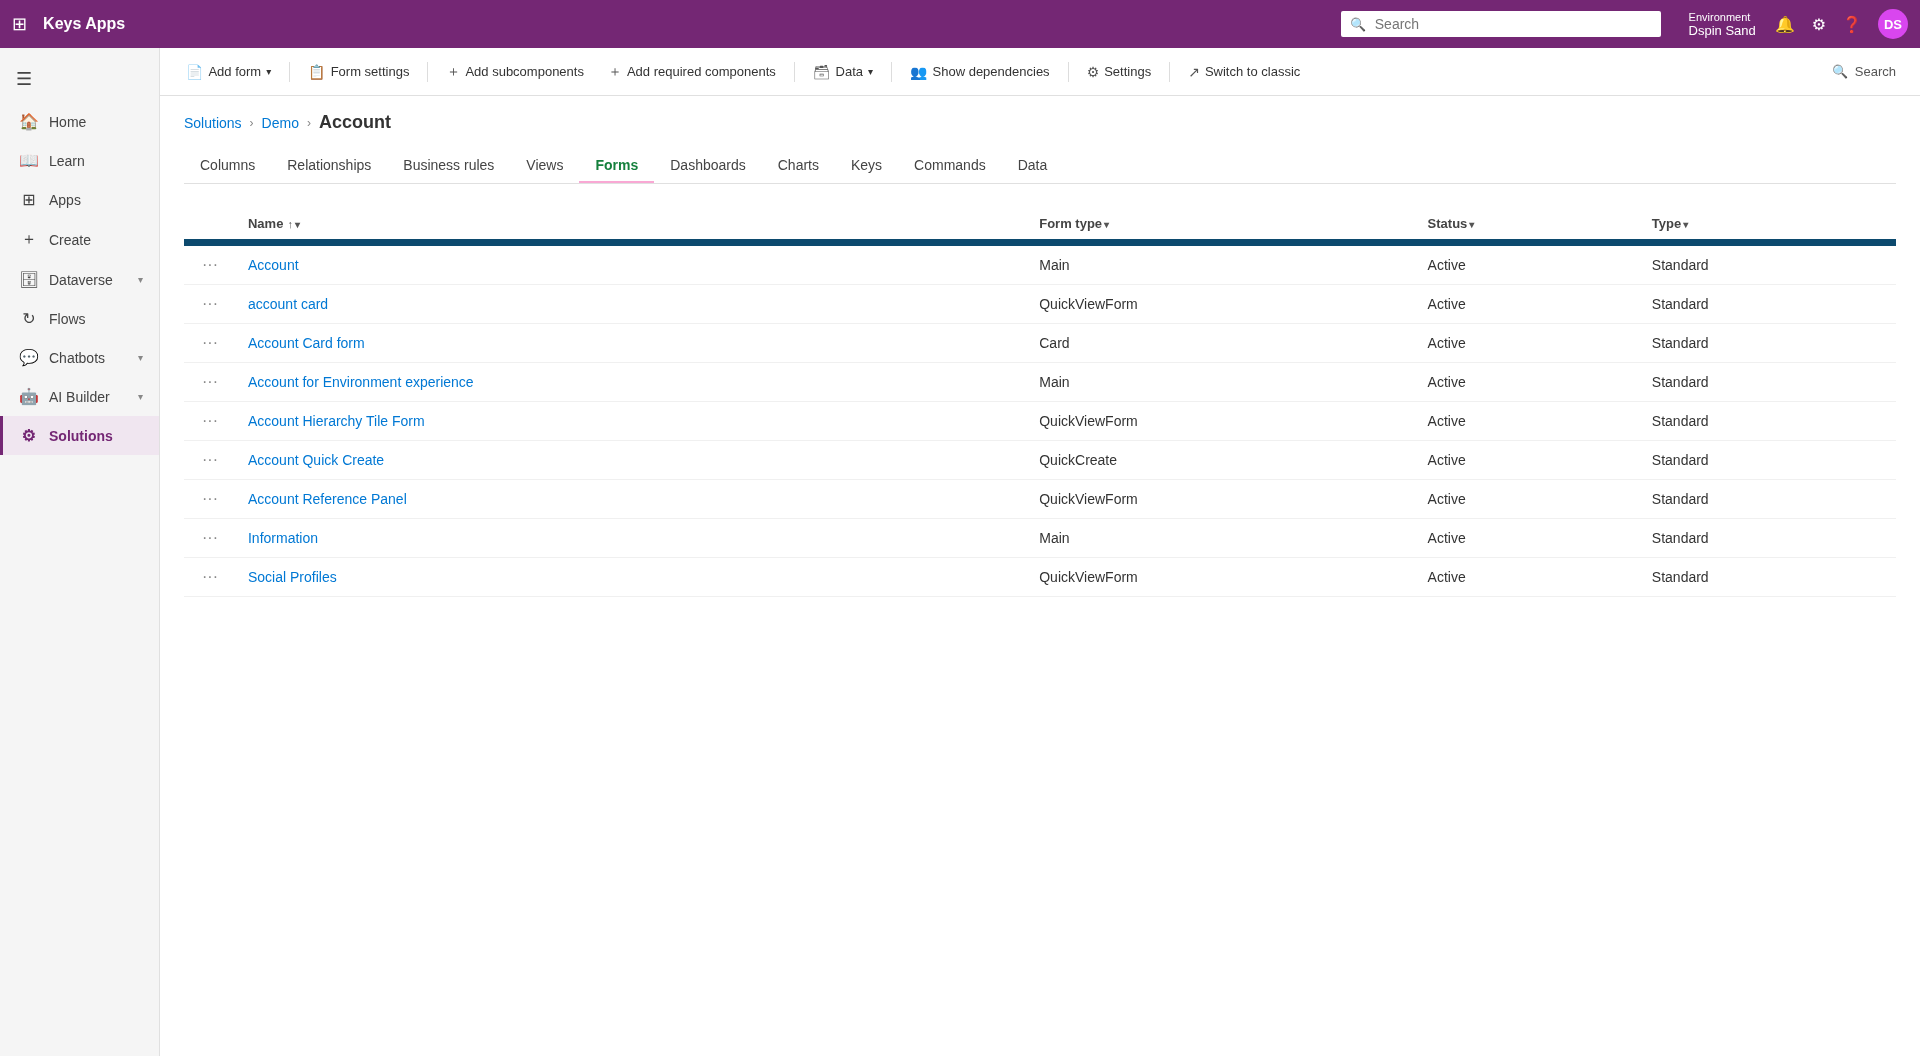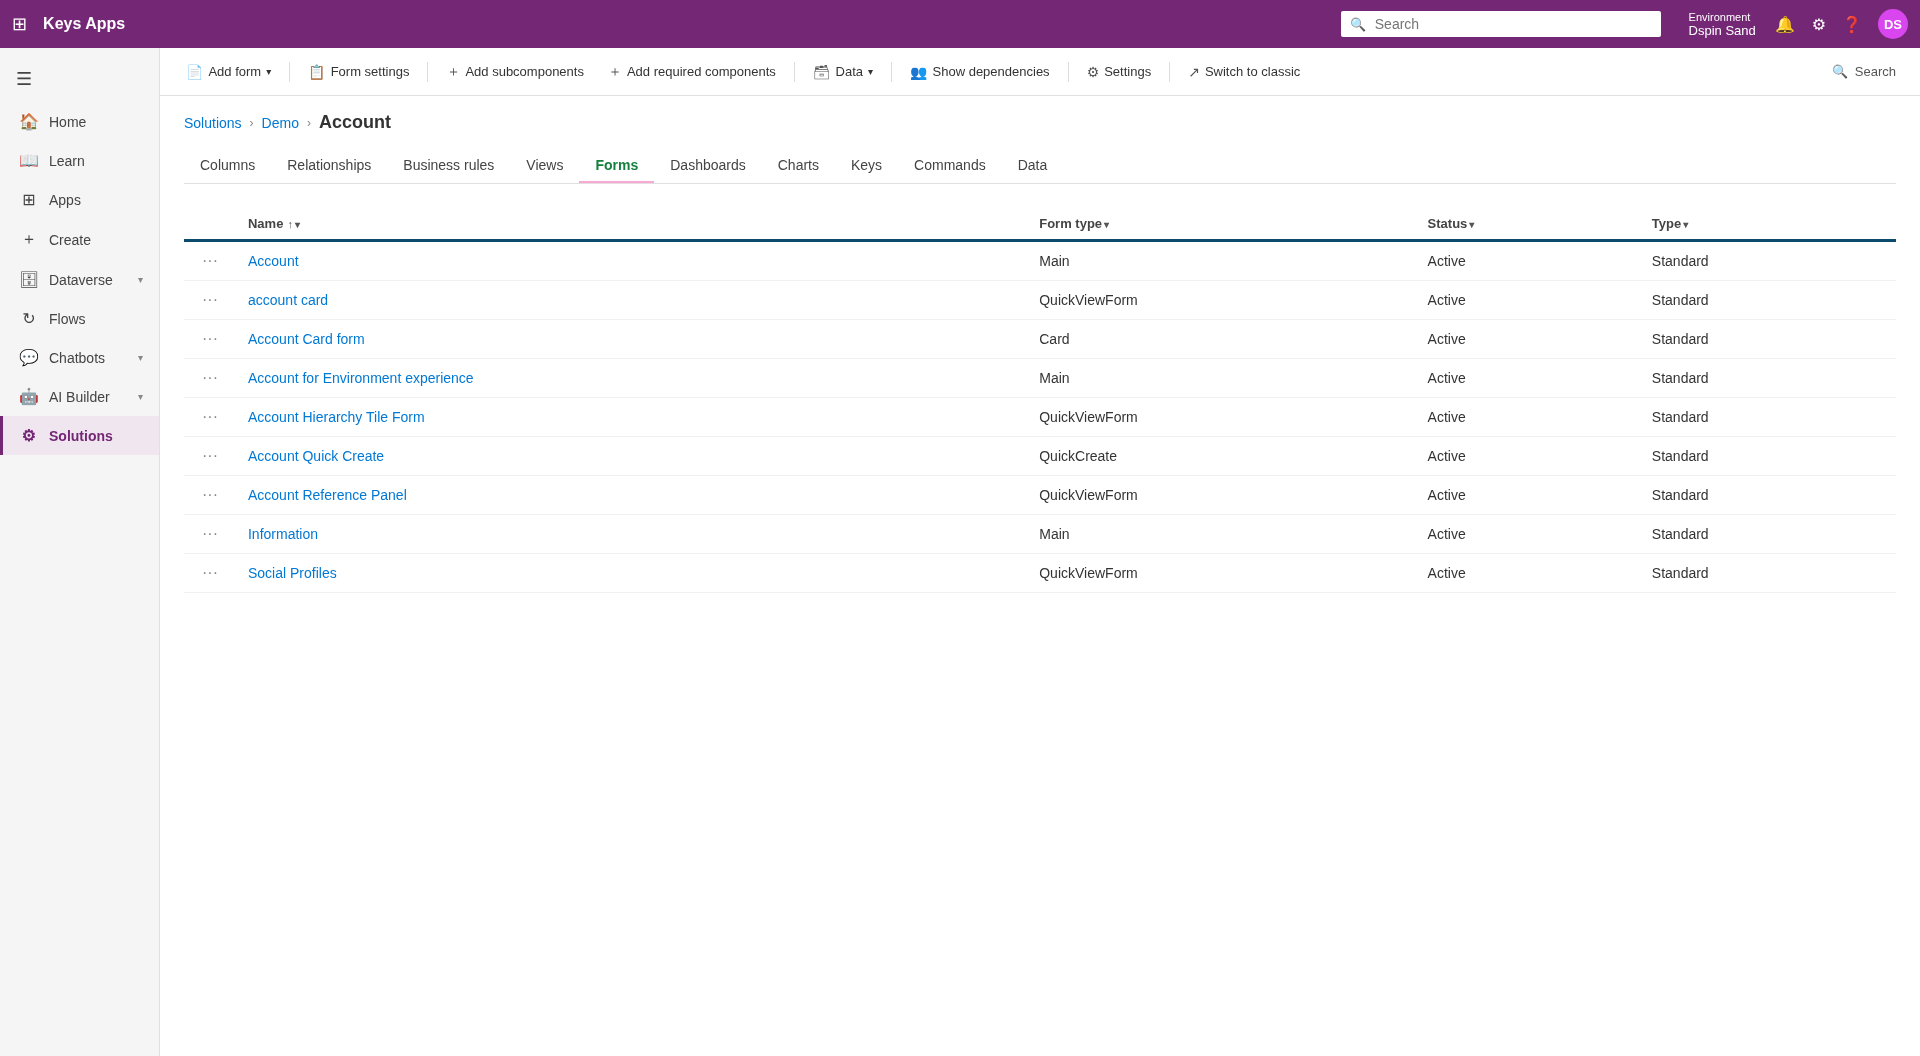--- a/index.html
+++ b/index.html
@@ -206,21 +206,21 @@
     .data-table {
       width: 100%;
       border-collapse: collapse;
     }
     .data-table th {
       text-align: left;
       padding: 8px 12px;
       font-size: 13px;
       font-weight: 600;
       color: #444;
-      border-bottom: 3px solid #0c4a6e;
+      border-bottom: 7px solid #0c4a6e;
       cursor: pointer;
       white-space: nowrap;
       user-select: none;
     }
     .col-actions { width: 40px; }
     .data-table td {
       padding: 8px 12px;
       font-size: 14px;
       color: #333;
       border-bottom: 1px solid #f0f0f0;

